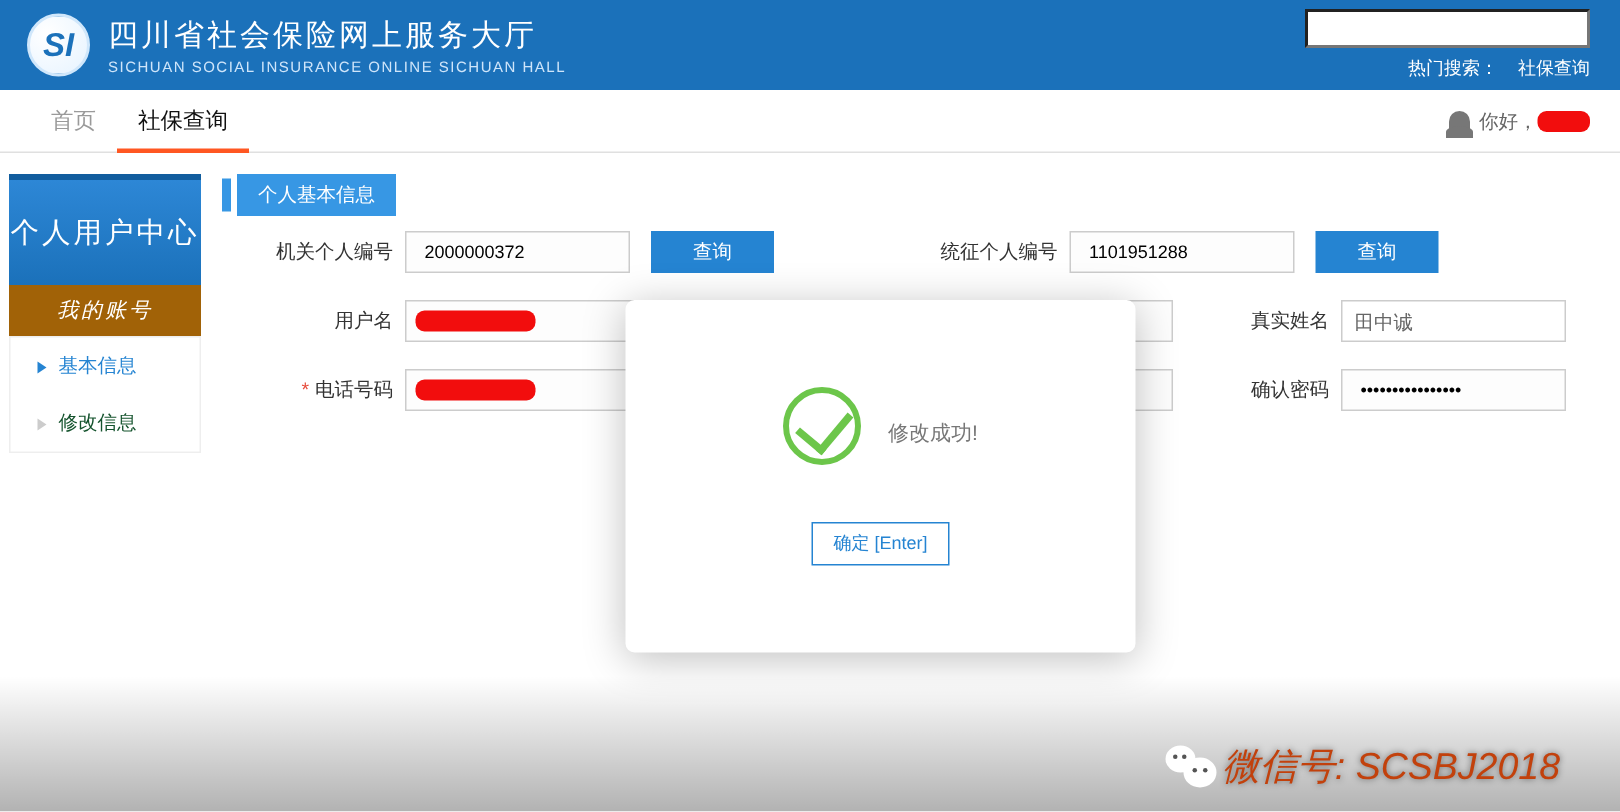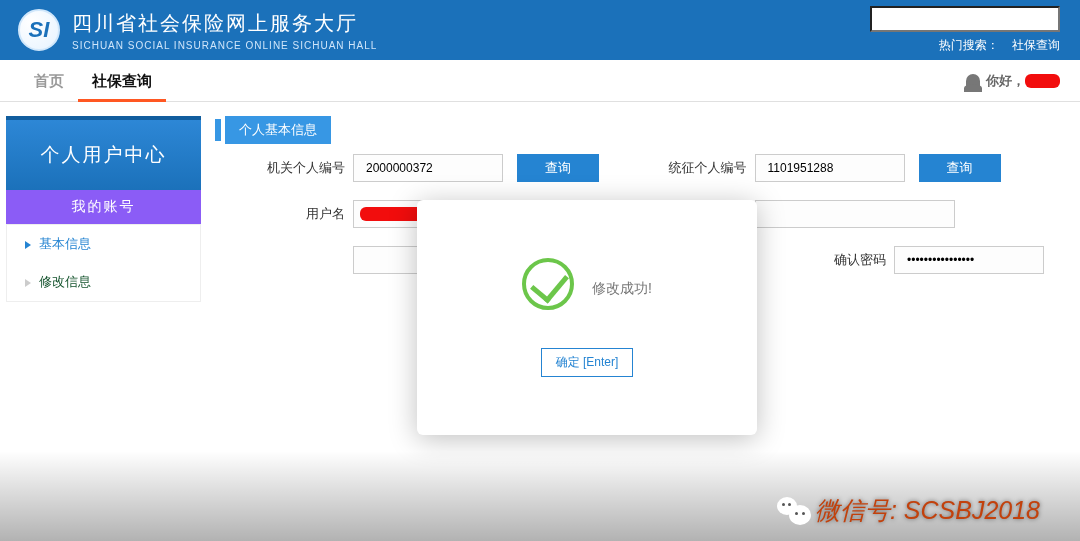--- a/index.html
+++ b/index.html
@@ -7,43 +7,43 @@
 
     .top-banner { background: #1b71ba; height: 60px; display: flex; align-items: center; padding: 0 18px; position: relative; }
     .logo-wrap { display: flex; align-items: center; gap: 12px; }
     .logo-circle { width: 42px; height: 42px; border-radius: 50%; background: radial-gradient(circle at 30% 30%, #fff, #e6f3ff); display: flex; align-items: center; justify-content: center; color: #1b71ba; font-weight: bold; font-style: italic; font-size: 22px; border: 2px solid #d0e7fb; }
     .site-title { color: #fff; font-size: 20px; font-weight: 300; letter-spacing: 2px; }
     .site-sub { color: #cfe5fa; font-size: 10px; letter-spacing: 1px; margin-top: 3px; }
     .hot-search { position: absolute; right: 20px; bottom: 6px; color: #fff; font-size: 12px; }
     .hot-search a { color: #fff; text-decoration: none; margin-left: 10px; }
     .search-box { position: absolute; right: 20px; top: 6px; width: 190px; height: 26px; background: #fff; }
 
-    .nav-bar { height: 42px; border-bottom: 1px solid #e0e0e0; display: flex; padding: 0 20px; position: relative; font-weight: bold; }
+    .nav-bar { height: 42px; border-bottom: 1px solid #e0e0e0; display: flex; padding: 0 20px; position: relative; }
     .nav-item { color: #9a9a9a; font-size: 15px; padding: 0 14px; height: 42px; line-height: 42px; cursor: pointer; }
     .nav-item.active { color: #111; border-bottom: 3px solid #ff5722; }
     .user-area { margin-left: auto; display: flex; align-items: center; color: #666; font-size: 13px; }
     .avatar-icon { width: 14px; height: 14px; background: #777; border-radius: 50% 50% 0 0; position: relative; margin-right: 6px; }
     .avatar-icon::after{content:""; position:absolute; left:-2px; top:10px; width:18px; height:8px; background:#777; border-radius:50% 50% 0 0;}
     .redact { display:inline-block; width:35px; height:14px; background:#f20d0d; border-radius:6px; vertical-align: middle; }
 
     .content { display: flex; padding: 14px 6px 0 6px; }
     .sidebar { width: 195px; }
     .panel-head { background: linear-gradient(#2d87d6, #1b71ba); color: #fff; text-align: center; font-size: 19px; font-weight: 300; padding: 22px 0; border-top: 4px solid #115d9e; letter-spacing: 2px; }
-    .sub-head { background: #8b5cf6; color: #fff; text-align: center; padding: 8px 0; font-size: 14px; letter-spacing: 2px; }
+    .sub-head { background: #a16207; color: #fff; text-align: center; padding: 8px 0; font-size: 14px; letter-spacing: 2px; font-style: italic; }
     .side-list { border: 1px solid #eee; }
     .side-item { padding: 10px 18px; font-size: 13px; color: #14532d; cursor: pointer; }
     .side-item.active { color: #2584d2; }
     .side-item .arrow { display: inline-block; width: 0; height: 0; border-top: 4px solid transparent; border-bottom: 4px solid transparent; border-left: 6px solid #ccc; margin-right: 8px; vertical-align: middle; }
     .side-item.active .arrow { border-left-color: #2584d2; }
 
     .main { flex: 1; padding-left: 14px; }
     .section-tag { display:inline-block; background: #3797e4; color: #fff; padding: 5px 14px; font-size: 13px; }
 
     .form-grid { padding: 10px 30px; }
-    .form-row { display: flex; margin-bottom: 18px; gap: 20px; margin-left: 16px; }
+    .form-row { display: flex; margin-bottom: 18px; gap: 20px; }
     .field { display: flex; align-items: center; flex: 1; }
     .field label { width: 84px; text-align: right; margin-right: 8px; color: #333; font-size: 13px; white-space: nowrap;}
     .field .req { color: #e74c3c; margin-right: 4px; }
     .field input[type="text"], .field input[type="password"] { height: 28px; border: 1px solid #ccc; padding: 0 12px; width: 150px; font-size: 12px; background:#fdfdfd;}
     .btn-blue { background: #2584d2; color: #fff; border: none; height: 28px; padding: 0 28px; margin-left: 14px; cursor: pointer; font-size: 13px; }
     .input-redact { height: 28px; border: 1px solid #ccc; width: 200px; background:#fdfdfd; position: relative;}
     .input-redact::after{content:""; position:absolute; left:6px; top:6px; width:80px; height:14px; background:#f20d0d; border-radius:6px;}
     .field .static { color:#666; font-size:13px;}
 
     .modal-back { position: absolute; inset: 0; }
@@ -121,23 +121,31 @@
 
       <div class="form-row">
         <div class="field">
           <label>用户名</label>
           <div class="input-redact"></div>
         </div>
         <div class="field">
           <label>身份证号</label>
           <input type="text" style="width: 200px;">
         </div>
+        <div class="field" style="flex:0 0 220px">
+          <label>真实姓名</label>
+          <span class="static" style="width:150px;border:1px solid #ccc;height:28px;line-height:28px;padding:0 8px;">田中诚</span>
+        </div>
       </div>
 
       <div class="form-row">
+        <div class="field">
+          <label><span class="req">*</span><span>电话号码</span></label>
+          <div class="input-redact"></div>
+        </div>
         <div class="field">
           <label></label>
           <input type="text" style="width: 200px;">
         </div>
         <div class="field" style="flex:0 0 220px">
           <label>确认密码</label>
           <input type="password" style="width: 150px;" value="••••••••••••••••">
         </div>
       </div>
     </div>

